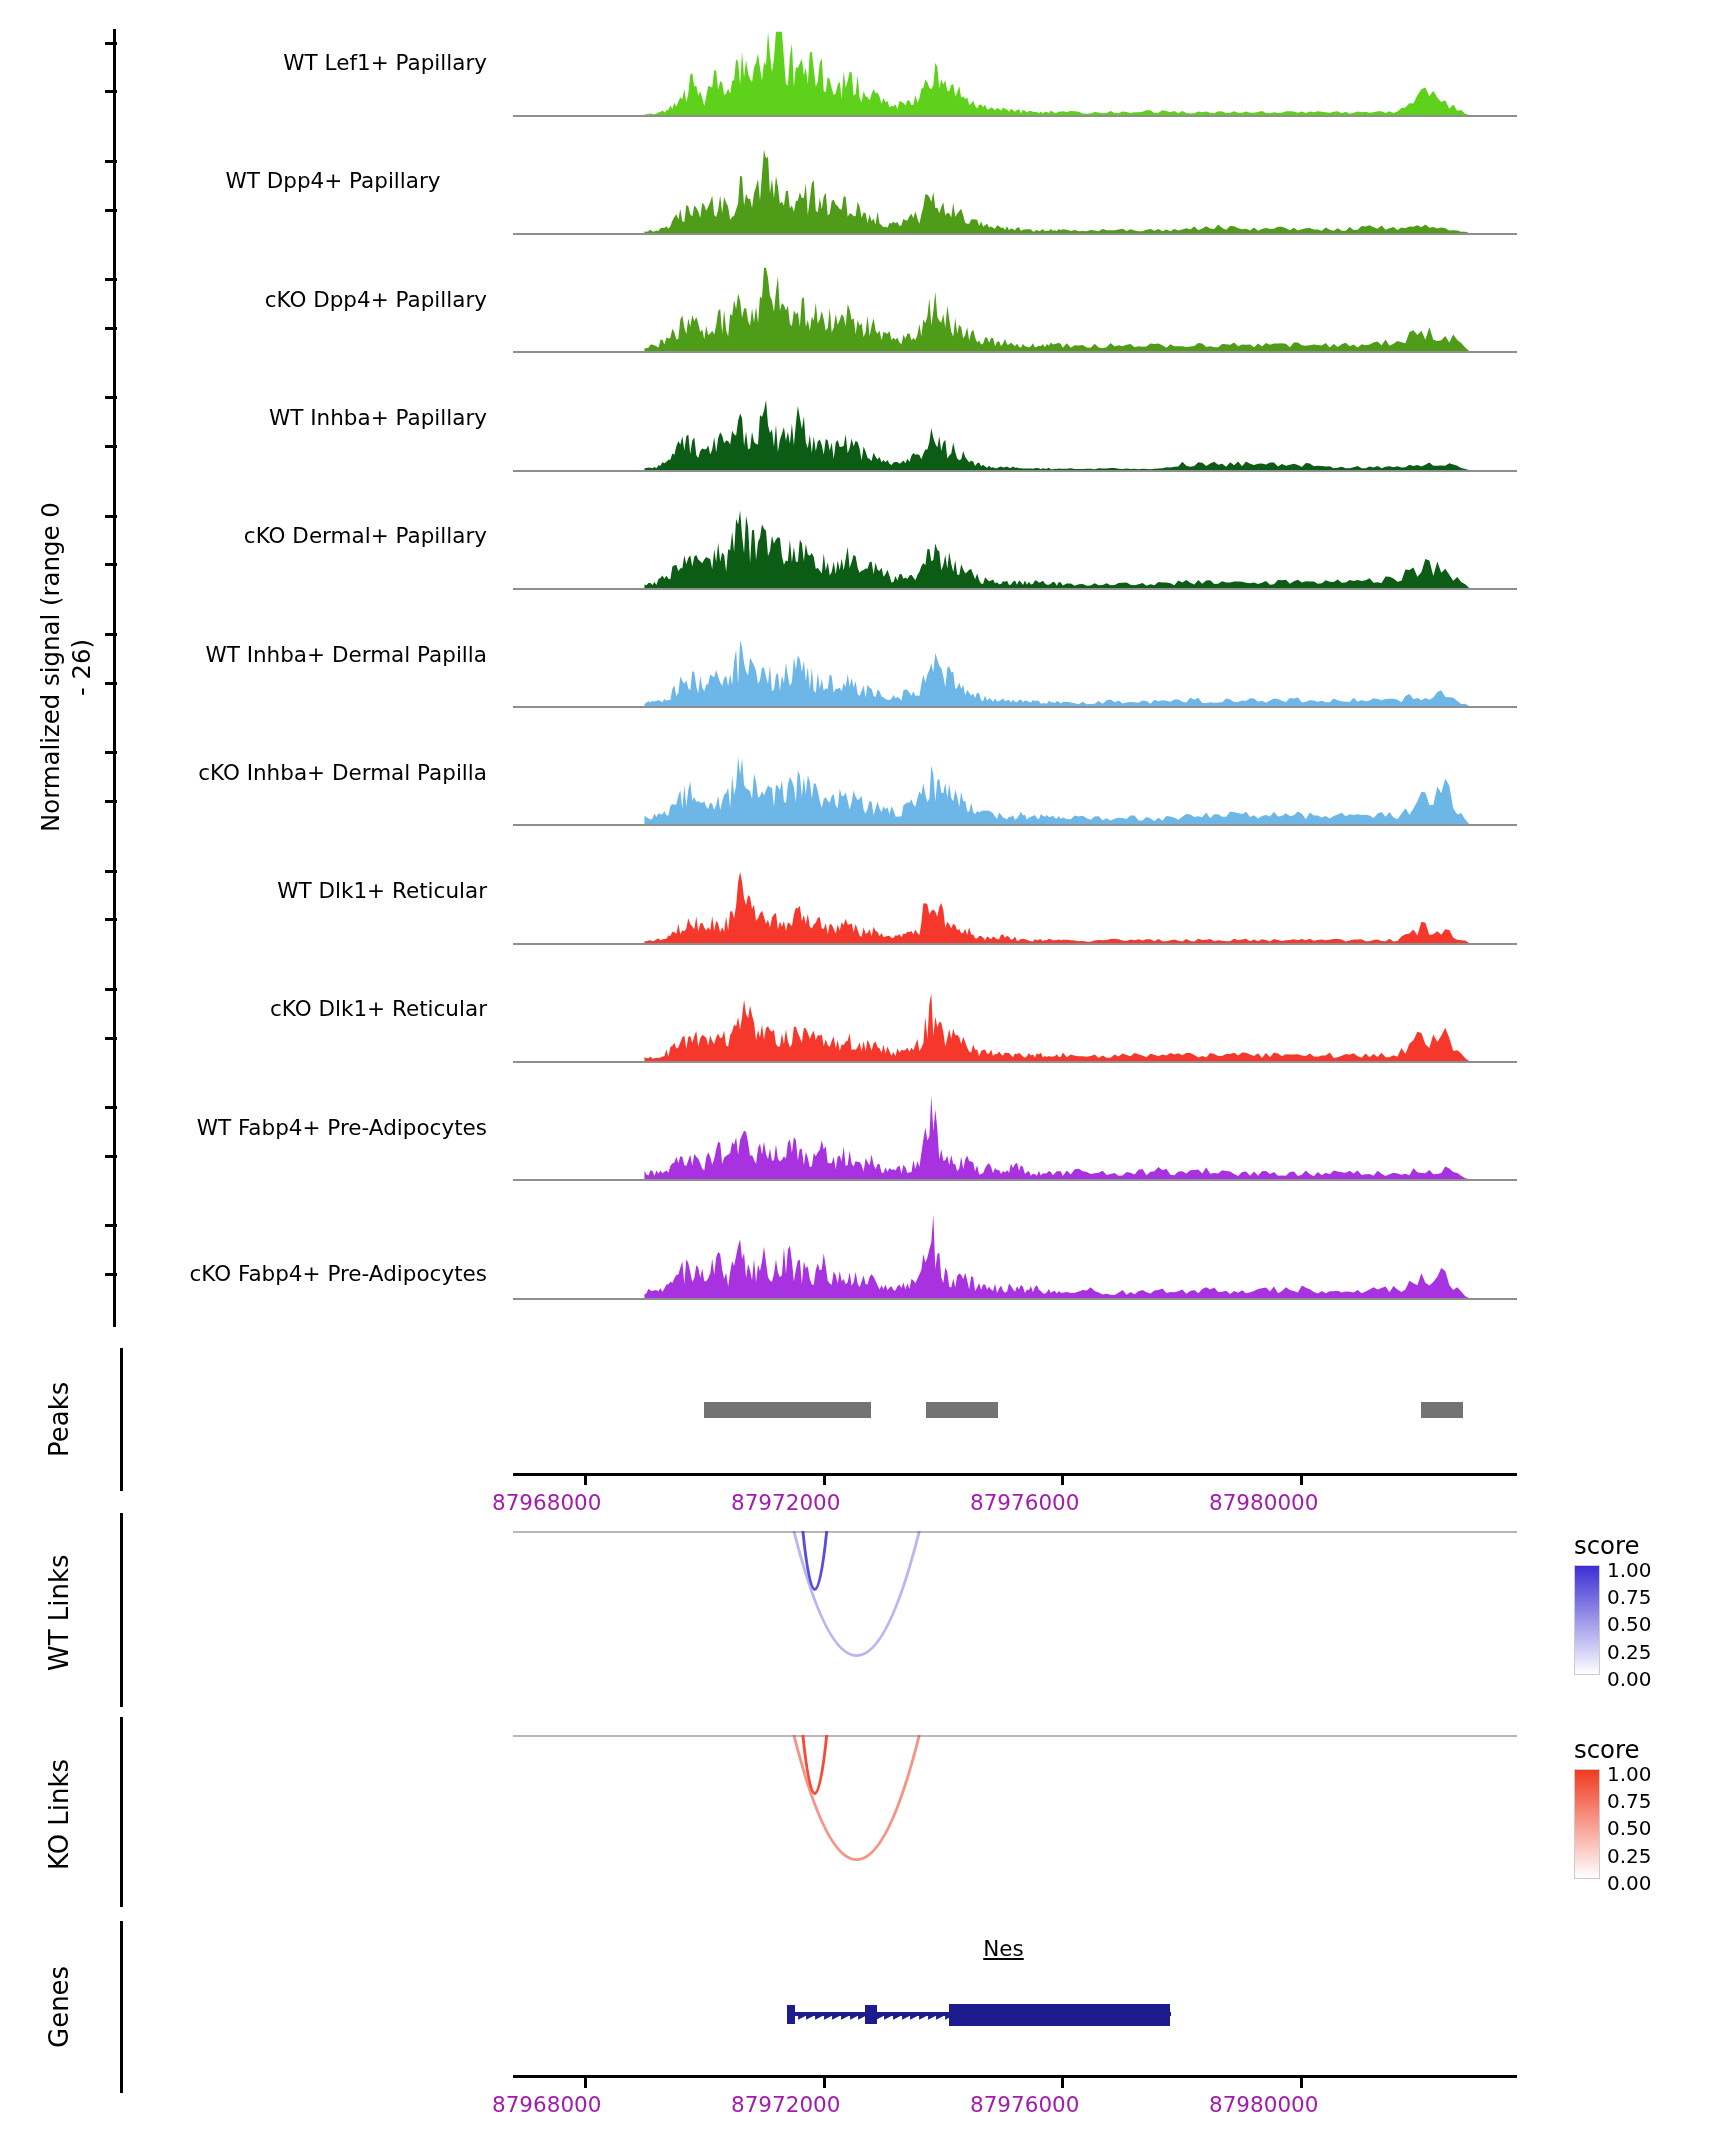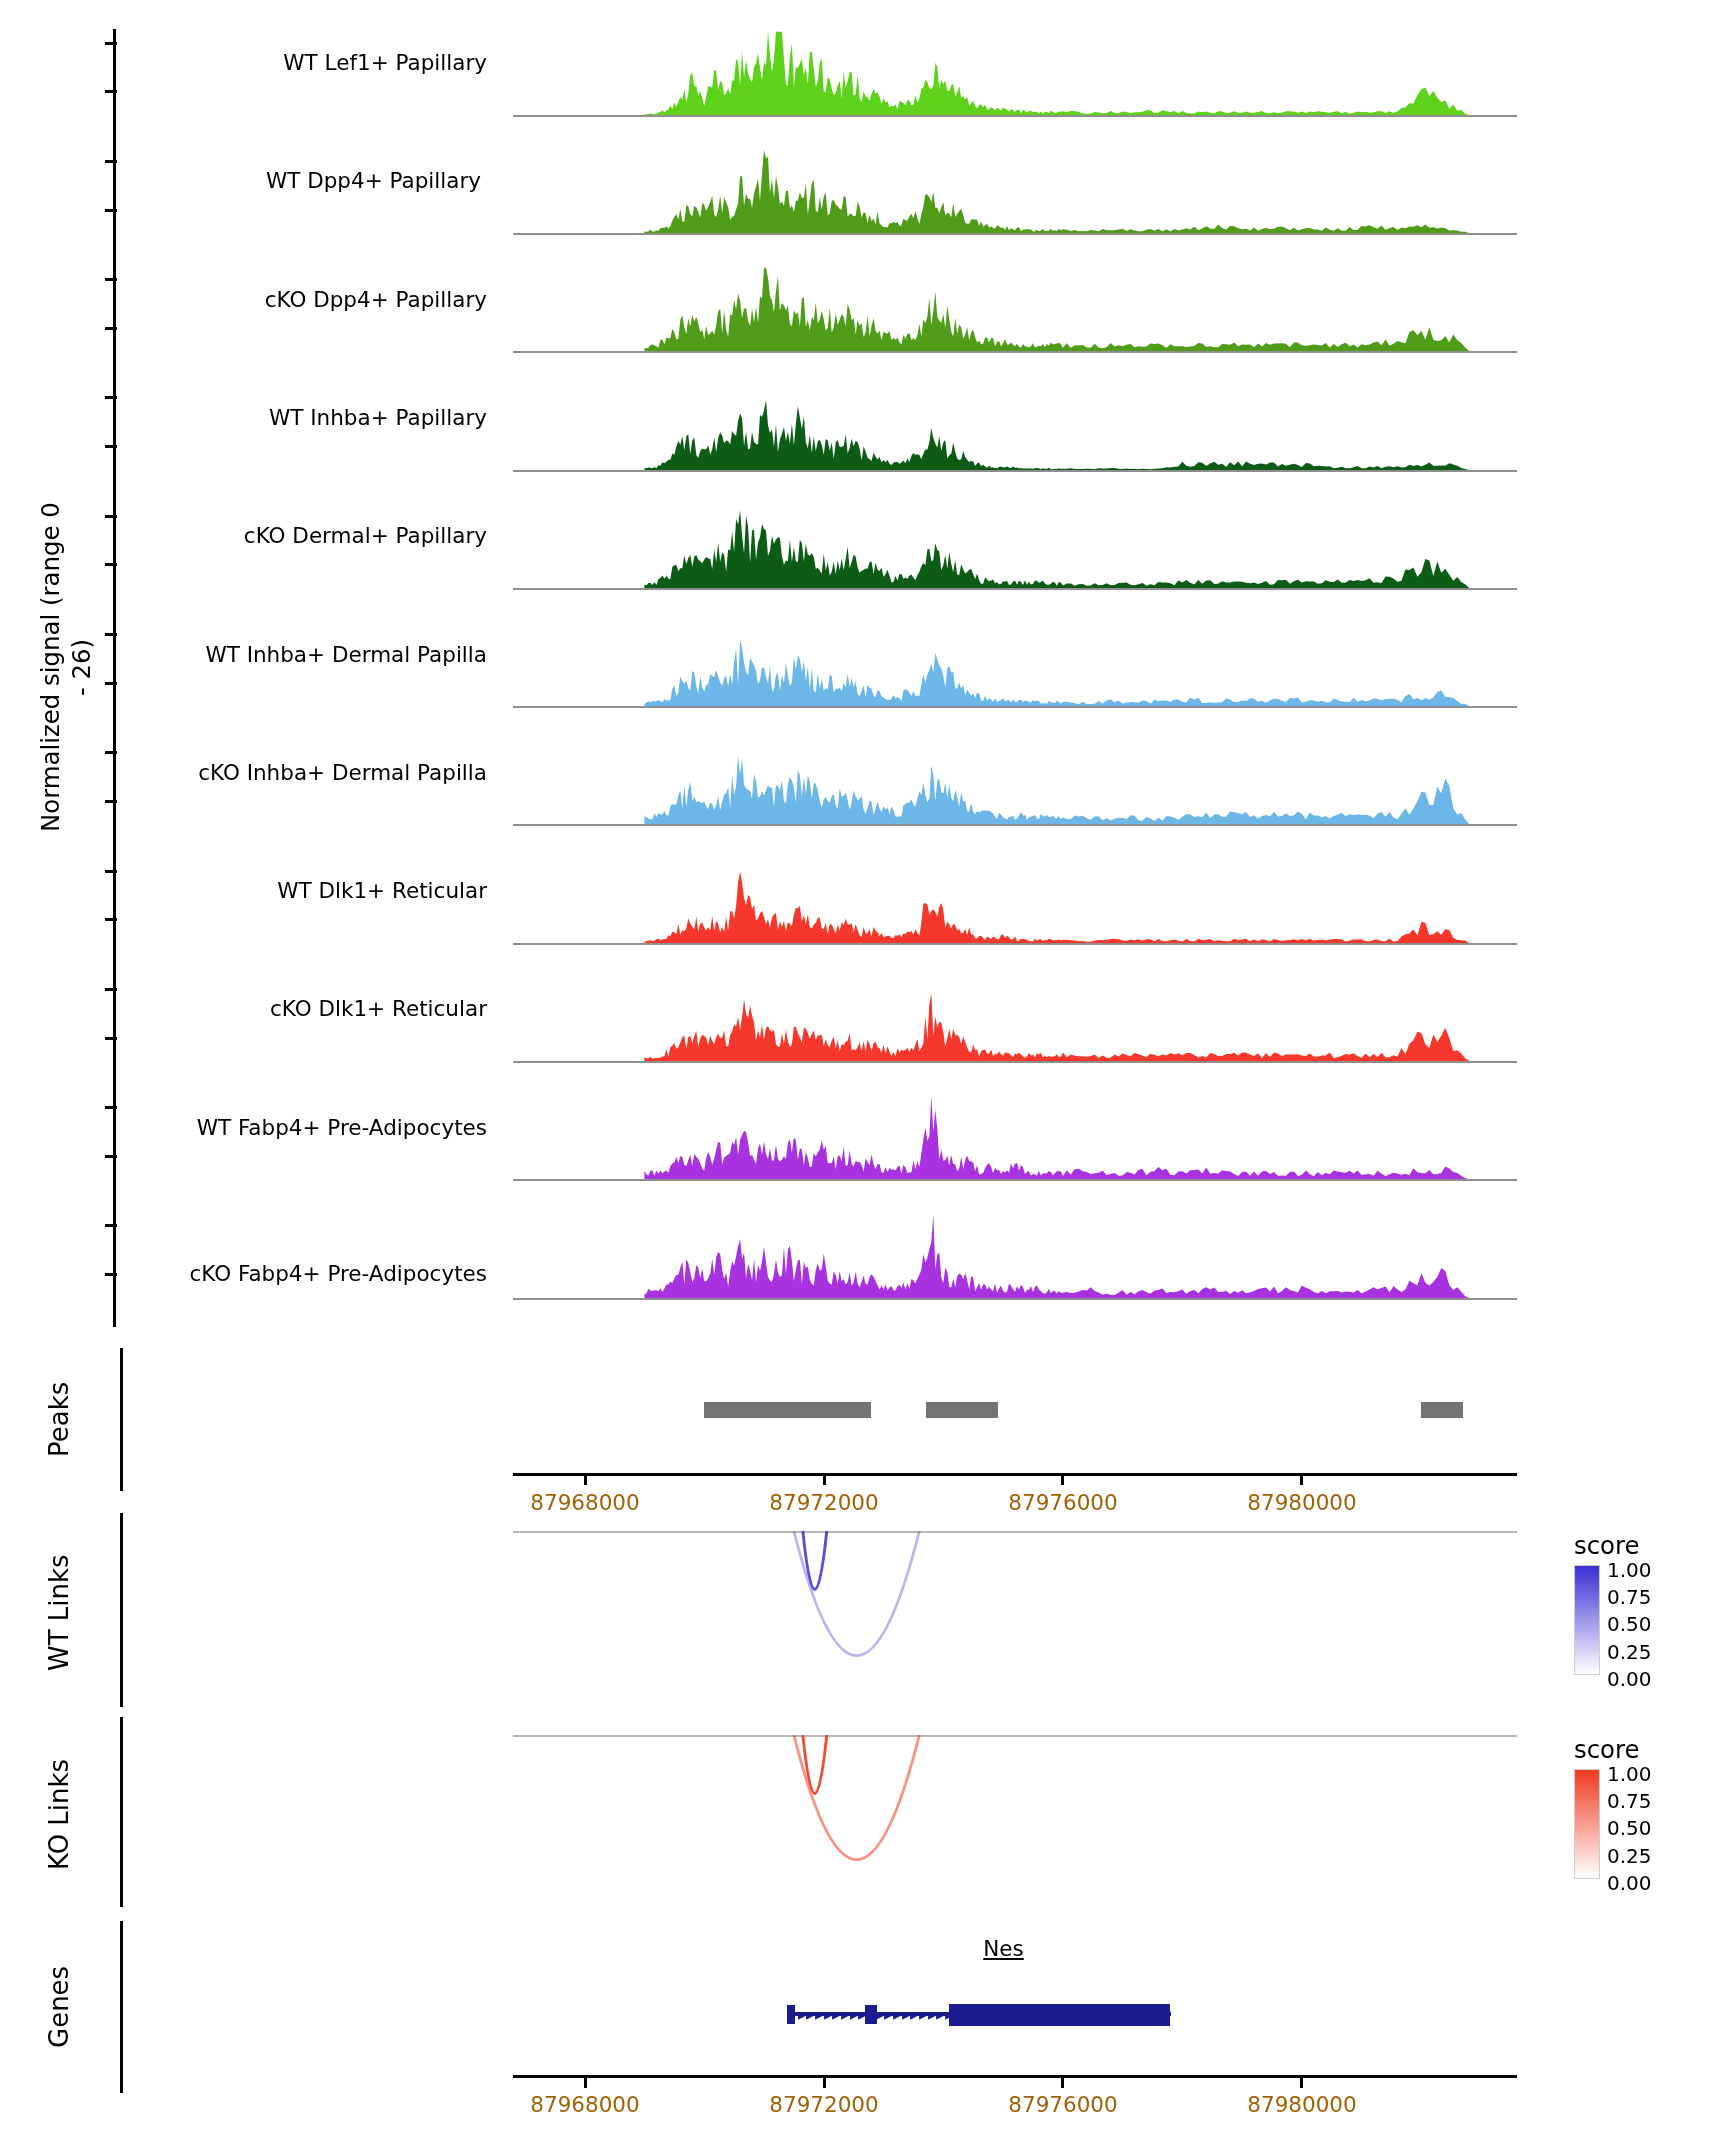--- a/index.html
+++ b/index.html
@@ -19,22 +19,22 @@
   .tracklabel{
     position:absolute;
     font-size:21.5px;
     text-align:right;
     white-space:nowrap;
     color:#000;
   }
   .axis-tick-label{
     position:absolute;
     font-size:21.5px;
-    text-align:center;
-    color:#a16207;
+    text-align:left;
+    color:#a21caf;
     white-space:nowrap;
   }
   .axis-title{
     position:absolute;
     font-size:27px;
     text-align:center;
     color:#000;
     white-space:nowrap;
   }
 
@@ -99,21 +99,21 @@
   <div id="tracks-host">
       <div class="tracklabel" style="left: 143px; width: 344px; top: 50px;">WT Lef1+ Papillary</div>
       <div class="baseline" style="left: 513px; top: 115px; width: 1004px;"></div>
       <div class="track" style="left: 513px; top: 29px; width: 1004px; height: 86px;">
         <svg viewBox="0 0 1400 120" preserveAspectRatio="none">
           <polygon points="183.3,120 183.3,119.4 186.1,118.9 188.9,118.8 191.7,117.7 194.4,118.7 197.2,118.9 200.0,118.3 202.8,116.3 205.6,116.2 208.3,113.4 211.1,116.6 213.9,113.8 216.7,112.5 219.4,106.7 222.2,111.8 225.0,102.8 227.8,108.6 230.6,101.0 233.3,95.3 236.1,98.0 238.9,83.7 241.7,101.8 244.4,90.6 247.2,63.7 250.0,61.4 252.8,80.3 255.6,78.7 258.3,93.2 261.1,86.9 263.9,96.2 266.7,107.5 269.4,94.5 272.2,79.3 275.0,80.5 277.8,81.6 280.6,56.7 283.3,58.8 286.1,85.1 288.9,72.6 291.7,75.0 294.4,92.2 297.2,89.9 300.0,83.1 302.8,90.5 305.6,72.6 308.3,71.0 311.1,42.1 313.9,46.0 316.7,78.3 319.4,30.9 322.2,67.6 325.0,43.0 327.8,62.1 330.6,69.9 333.3,74.3 336.1,53.7 338.9,47.5 341.7,34.3 344.4,54.3 347.2,71.7 350.0,45.9 352.8,51.0 355.6,4.0 358.3,34.8 361.1,60.5 363.9,41.0 366.7,4.0 369.4,4.0 372.2,4.0 375.0,4.0 377.8,41.1 380.6,76.7 383.3,78.8 386.1,38.7 388.9,20.3 391.7,80.9 394.4,53.1 397.2,54.8 400.0,47.7 402.8,41.7 405.6,64.4 408.3,54.0 411.1,76.7 413.9,32.7 416.7,31.9 419.4,55.7 422.2,80.7 425.0,73.1 427.8,47.0 430.6,40.8 433.3,86.7 436.1,88.0 438.9,66.9 441.7,70.5 444.4,82.8 447.2,92.6 450.0,89.4 452.8,77.9 455.6,73.4 458.3,97.8 461.1,59.0 463.9,82.4 466.7,72.5 469.4,59.7 472.2,60.7 475.0,93.2 477.8,90.6 480.6,64.1 483.3,96.0 486.1,102.2 488.9,86.8 491.7,93.7 494.4,95.1 497.2,99.8 500.0,90.8 502.8,83.7 505.6,89.9 508.3,88.5 511.1,94.5 513.9,104.6 516.7,96.2 519.4,102.5 522.2,100.6 525.0,109.5 527.8,107.2 530.6,108.1 533.3,104.9 536.1,112.0 538.9,100.5 541.7,101.5 544.4,103.3 547.2,106.9 550.0,99.5 552.8,99.6 555.6,106.5 558.3,105.8 561.1,92.1 563.9,102.9 566.7,97.1 569.4,83.5 572.2,81.9 575.0,70.4 577.8,74.3 580.6,81.9 583.3,84.1 586.1,78.8 588.9,47.1 591.7,53.0 594.4,82.8 597.2,70.3 600.0,77.5 602.8,71.7 605.6,85.8 608.3,87.0 611.1,78.2 613.9,76.8 616.7,94.3 619.4,88.7 622.2,79.7 625.0,96.0 627.8,94.0 630.6,98.1 633.3,95.1 636.1,106.2 638.9,104.2 641.7,99.9 644.4,107.5 647.2,111.1 650.0,105.8 652.8,105.4 655.6,109.1 658.3,105.6 661.1,112.4 663.9,112.0 666.7,109.2 669.4,111.0 672.2,113.3 675.0,110.4 677.8,111.8 680.6,113.7 683.3,109.7 686.1,111.5 688.9,112.2 691.7,115.6 694.4,111.2 697.2,113.3 700.0,115.6 702.8,113.0 705.6,112.0 708.3,117.4 711.1,113.1 713.9,114.1 716.7,116.5 719.4,114.5 722.2,114.3 725.0,115.6 727.8,115.8 730.6,115.6 733.3,117.9 736.1,115.1 738.9,117.8 741.7,115.4 744.4,115.7 747.2,117.2 750.0,114.1 752.8,115.6 755.6,117.5 758.3,117.0 761.1,115.0 763.9,115.4 766.7,114.6 772.2,115.9 777.8,114.4 783.3,114.8 788.9,115.3 794.4,117.8 800.0,118.3 805.6,117.8 811.1,115.9 816.7,116.5 822.2,117.6 827.8,117.3 833.3,114.3 838.9,117.2 844.4,117.5 850.0,115.0 855.6,115.8 861.1,117.1 866.7,116.2 872.2,116.0 877.8,115.5 883.3,113.5 888.9,113.5 894.4,117.1 900.0,116.7 905.6,113.3 911.1,114.3 916.7,116.2 922.2,114.5 927.8,117.7 933.3,114.3 938.9,117.3 944.4,117.8 950.0,117.5 955.6,115.1 961.1,116.3 966.7,115.2 972.2,116.9 977.8,117.7 983.3,114.6 988.9,115.0 994.4,117.1 1000.0,116.9 1005.6,114.8 1011.1,116.8 1016.7,116.9 1022.2,115.2 1027.8,116.8 1033.3,116.7 1038.9,115.9 1044.4,114.5 1050.0,117.3 1055.6,117.5 1061.1,116.1 1066.7,117.1 1072.2,116.9 1077.8,114.8 1083.3,114.8 1088.9,115.0 1094.4,116.7 1100.0,115.1 1105.6,117.3 1111.1,115.1 1116.7,116.2 1122.2,114.9 1127.8,115.5 1133.3,116.3 1138.9,117.0 1144.4,115.3 1150.0,114.6 1155.6,117.5 1161.1,115.5 1166.7,118.2 1172.2,116.7 1177.8,115.0 1183.3,116.3 1188.9,115.3 1194.4,116.9 1200.0,116.1 1205.6,114.7 1211.1,114.7 1216.7,117.3 1222.2,114.8 1227.8,117.1 1233.3,115.0 1238.9,110.1 1244.4,109.4 1250.0,103.6 1255.6,104.1 1261.1,92.6 1266.7,84.0 1272.2,81.5 1277.8,94.0 1283.3,86.0 1288.9,95.8 1294.4,101.8 1300.0,99.4 1305.6,111.3 1311.1,105.3 1316.7,114.1 1322.2,113.1 1327.8,118.2 1333.3,120" fill="#5ed11a"></polygon>
         </svg>
       </div>
       <div class="tickmark" style="left: 105px; top: 42px;"></div>
       <div class="tickmark" style="left: 105px; top: 90px;"></div>
-      <div class="tracklabel" style="left: 137px; width: 344px; top: 168px;">WT Dpp4+ Papillary</div>
+      <div class="tracklabel" style="left: 161px; width: 344px; top: 168px; text-align: center;">WT Dpp4+ Papillary</div>
       <div class="baseline" style="left: 513px; top: 233px; width: 1004px;"></div>
       <div class="track" style="left: 513px; top: 147px; width: 1004px; height: 86px;">
         <svg viewBox="0 0 1400 120" preserveAspectRatio="none">
           <polygon points="183.3,120 183.3,117.9 186.1,118.1 188.9,117.5 191.7,115.6 194.4,117.8 197.2,117.8 200.0,116.4 202.8,117.2 205.6,113.2 208.3,112.5 211.1,113.1 213.9,110.6 216.7,114.2 219.4,110.7 222.2,103.0 225.0,97.8 227.8,93.7 230.6,101.3 233.3,86.0 236.1,103.5 238.9,104.6 241.7,81.0 244.4,82.7 247.2,93.8 250.0,96.9 252.8,81.7 255.6,84.9 258.3,90.0 261.1,98.7 263.9,77.9 266.7,80.9 269.4,88.9 272.2,83.4 275.0,77.0 277.8,67.6 280.6,94.8 283.3,97.8 286.1,87.4 288.9,67.8 291.7,92.1 294.4,69.6 297.2,77.6 300.0,83.5 302.8,101.6 305.6,97.6 308.3,95.8 311.1,87.2 313.9,78.5 316.7,40.0 319.4,41.4 322.2,82.1 325.0,65.1 327.8,72.6 330.6,72.2 333.3,85.2 336.1,64.5 338.9,55.6 341.7,44.6 344.4,75.0 347.2,37.7 350.0,4.0 352.8,15.9 355.6,13.6 358.3,64.6 361.1,44.9 363.9,71.8 366.7,40.4 369.4,55.4 372.2,79.3 375.0,76.2 377.8,82.1 380.6,61.4 383.3,61.1 386.1,85.3 388.9,81.8 391.7,90.7 394.4,75.8 397.2,74.7 400.0,63.2 402.8,71.0 405.6,70.7 408.3,50.7 411.1,94.9 413.9,72.7 416.7,50.6 419.4,46.2 422.2,88.6 425.0,91.3 427.8,70.7 430.6,86.7 433.3,69.2 436.1,63.8 438.9,95.5 441.7,92.8 444.4,75.4 447.2,73.7 450.0,80.4 452.8,82.6 455.6,86.6 458.3,87.5 461.1,68.7 463.9,69.8 466.7,97.3 469.4,92.7 472.2,93.5 475.0,96.7 477.8,96.2 480.6,76.5 483.3,82.9 486.1,98.7 488.9,91.5 491.7,92.2 494.4,106.5 497.2,94.3 500.0,103.7 502.8,99.7 505.6,108.3 508.3,90.4 511.1,106.6 513.9,109.2 516.7,112.0 519.4,111.2 522.2,112.6 525.0,105.9 527.8,106.7 530.6,104.4 533.3,106.3 536.1,104.6 538.9,110.2 541.7,109.3 544.4,100.1 547.2,102.2 550.0,102.4 552.8,96.7 555.6,93.0 558.3,99.3 561.1,89.6 563.9,99.7 566.7,107.0 569.4,94.3 572.2,83.2 575.0,66.1 577.8,66.7 580.6,69.6 583.3,76.6 586.1,62.7 588.9,85.0 591.7,84.8 594.4,92.6 597.2,83.9 600.0,77.1 602.8,95.7 605.6,91.8 608.3,92.9 611.1,98.5 613.9,77.9 616.7,97.8 619.4,93.0 622.2,89.8 625.0,86.2 627.8,95.3 630.6,105.7 633.3,107.2 636.1,107.0 638.9,101.0 641.7,100.9 644.4,101.1 647.2,101.5 650.0,109.8 652.8,104.1 655.6,111.4 658.3,109.1 661.1,107.2 663.9,112.3 666.7,111.1 669.4,112.7 672.2,114.1 675.0,109.3 677.8,110.7 680.6,112.9 683.3,112.3 686.1,115.9 688.9,110.7 691.7,116.0 694.4,113.2 697.2,114.7 700.0,116.3 702.8,112.8 705.6,112.1 708.3,117.3 711.1,115.4 713.9,115.1 716.7,114.6 719.4,114.8 722.2,115.1 725.0,117.8 727.8,117.5 730.6,115.6 733.3,117.6 736.1,116.5 738.9,114.5 741.7,117.7 744.4,116.9 747.2,116.8 750.0,114.3 752.8,116.9 755.6,116.1 758.3,117.3 761.1,114.4 763.9,116.1 766.7,114.6 772.2,115.4 777.8,117.2 783.3,115.7 788.9,117.4 794.4,117.2 800.0,117.6 805.6,115.7 811.1,116.4 816.7,117.6 822.2,114.4 827.8,116.1 833.3,116.0 838.9,116.1 844.4,115.0 850.0,114.2 855.6,117.1 861.1,114.6 866.7,116.5 872.2,117.4 877.8,117.5 883.3,115.6 888.9,114.5 894.4,117.0 900.0,114.4 905.6,117.5 911.1,115.0 916.7,117.5 922.2,114.5 927.8,116.5 933.3,115.1 938.9,113.3 944.4,115.1 950.0,111.1 955.6,116.3 961.1,113.8 966.7,110.5 972.2,113.6 977.8,114.4 983.3,108.1 988.9,113.0 994.4,115.6 1000.0,110.3 1005.6,110.7 1011.1,113.2 1016.7,114.9 1022.2,113.9 1027.8,116.6 1033.3,112.2 1038.9,117.0 1044.4,114.3 1050.0,112.9 1055.6,114.3 1061.1,114.2 1066.7,111.3 1072.2,111.4 1077.8,113.4 1083.3,116.2 1088.9,112.5 1094.4,116.5 1100.0,114.6 1105.6,113.2 1111.1,113.1 1116.7,115.0 1122.2,115.0 1127.8,116.8 1133.3,112.2 1138.9,115.6 1144.4,116.7 1150.0,113.3 1155.6,116.9 1161.1,116.9 1166.7,111.8 1172.2,115.8 1177.8,115.6 1183.3,110.2 1188.9,111.1 1194.4,109.2 1200.0,111.9 1205.6,114.2 1211.1,109.6 1216.7,115.4 1222.2,113.2 1227.8,111.8 1233.3,115.9 1238.9,112.4 1244.4,113.2 1250.0,111.0 1255.6,111.4 1261.1,109.2 1266.7,112.0 1272.2,108.1 1277.8,112.5 1283.3,111.8 1288.9,113.6 1294.4,112.2 1300.0,113.3 1305.6,116.6 1311.1,116.2 1316.7,116.6 1322.2,118.3 1327.8,118.2 1333.3,120" fill="#4e9c18"></polygon>
         </svg>
       </div>
       <div class="tickmark" style="left: 105px; top: 160px;"></div>
       <div class="tickmark" style="left: 105px; top: 209px;"></div>
       <div class="tracklabel" style="left: 143px; width: 344px; top: 287px;">cKO Dpp4+ Papillary</div>
       <div class="baseline" style="left: 513px; top: 351px; width: 1004px;"></div>

